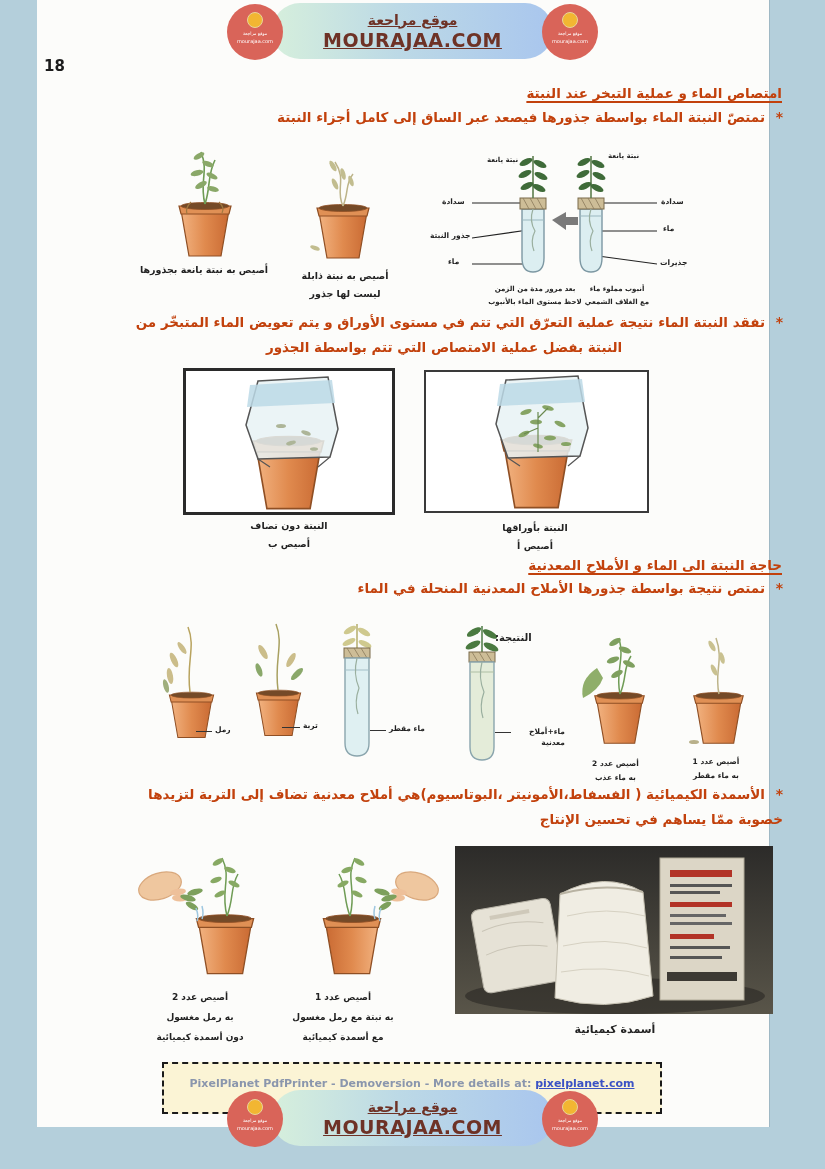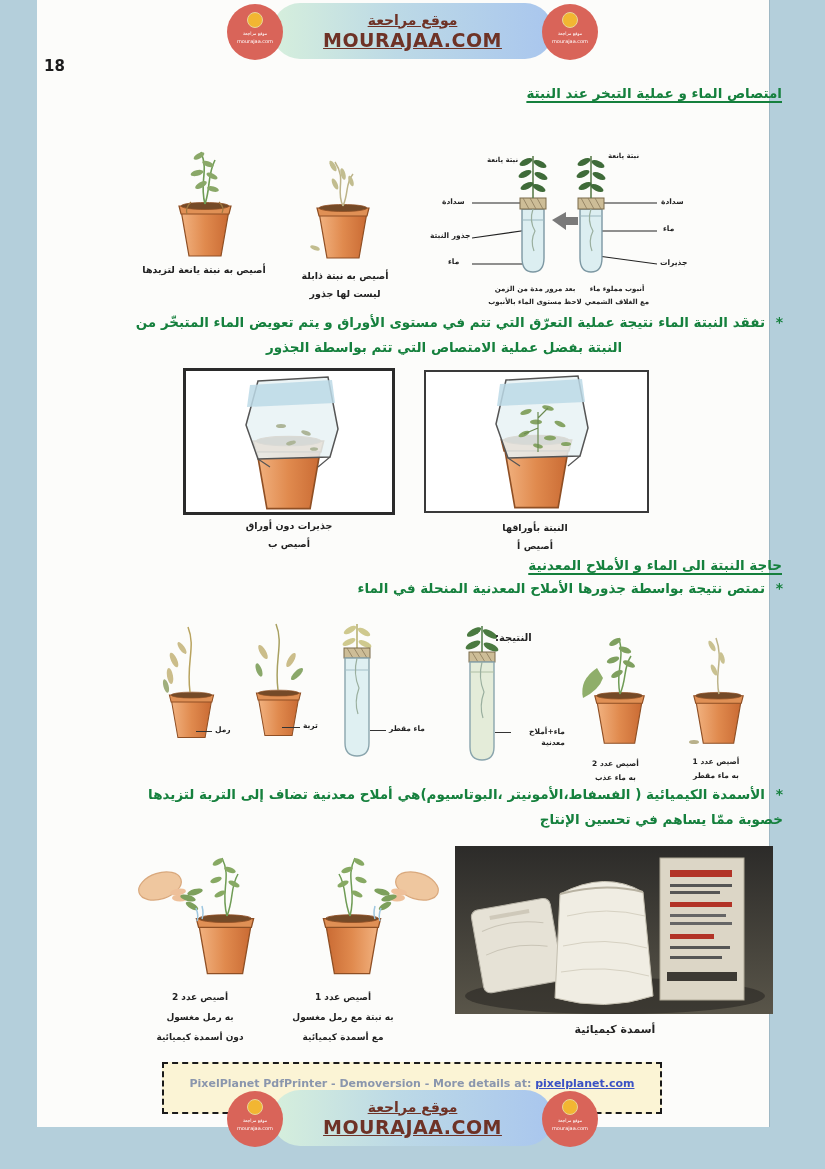--- a/index.html
+++ b/index.html
@@ -2,21 +2,21 @@
 <html><head>
 <meta charset="utf-8">
 <style>
   *{margin:0;padding:0;box-sizing:border-box}
   html,body{background:#d8dde0}
   #page{position:relative;width:825px;height:1169px;margin:0 auto;background:#fcfcfa;
         overflow:hidden;font-family:"DejaVu Sans",sans-serif;color:#1c1c1c}
   .abs{position:absolute}
   .strip{position:absolute;top:0;height:100%;background:#b4cfdb;z-index:0}
   .band-bottom{position:absolute;left:0;top:1127px;width:825px;height:42px;background:#b4cfdb;z-index:2}
-  .ar{direction:rtl;font-weight:bold;white-space:nowrap;color:#15803d}
+  .ar{direction:rtl;font-weight:bold;white-space:nowrap;color:#c2410c}
   .uline{text-decoration:underline;text-underline-offset:3px;text-decoration-thickness:1.5px}
   .h1{font-size:13.5px}
   .body-line{font-size:13.5px}
   .star{display:inline-block;margin-left:6px;font-size:14px}
   .cap{position:absolute;direction:rtl;font-weight:bold;text-align:center;font-size:9.5px;line-height:1.9;color:#222}
   .lbl{position:absolute;direction:rtl;font-weight:bold;font-size:7.5px;white-space:nowrap;color:#222}
   .lbl.tiny{font-size:7px}
   .pline{position:absolute;height:1.4px;background:#333}
   .banner{position:absolute;left:225px;width:375px;height:60px;z-index:5}
   .pill{position:absolute;left:47px;right:47px;top:1px;bottom:3px;border-radius:30px;
@@ -77,38 +77,42 @@
       <div class="logo-dot"></div>
       <div class="logo-mini">موقع مراجعة</div>
       <div class="logo-mini en">mourajaa.com</div>
     </div>
   </div>
 
   <div class="abs" style="left:44px;top:57px;font-size:15px;font-weight:bold">18</div>
 
   <div class="abs ar h1 uline" style="left:478px;top:85px;width:304px;text-align:right">امتصاص الماء و عملية التبخر عند النبتة</div>
 
+  <div class="abs ar body-line" style="left:325px;top:109px;width:458px;text-align:right">
+    <span class="star">*</span>
+    <span>تمتصّ النبتة الماء بواسطة جذورها فيصعد عبر الساق إلى كامل أجزاء النبتة</span>
+  </div>
 
   <svg class="abs" style="left:155px;top:142px" width="100" height="120" viewBox="0 0 100 120">
     <use href="#pot" transform="translate(20,58)"></use>
     <path d="M36 60 q-6 6 -4 12 M64 60 q6 6 3 11" stroke="#a07840" fill="none" stroke-width="1.2"></path>
     <g stroke="#6f9c55" fill="none" stroke-width="1.6">
       <path d="M50 62 C44 40 54 30 46 10"></path>
         <path d="M50 62 C56 44 52 34 60 18"></path>
     </g>
     <g fill="#8aa868">
       <ellipse cx="44" cy="14" rx="6" ry="2.6" transform="rotate(-30 44 14)"></ellipse>
       <ellipse cx="53" cy="22" rx="6" ry="2.6" transform="rotate(20 53 22)"></ellipse>
       <ellipse cx="42" cy="31" rx="6.5" ry="2.8" transform="rotate(-15 42 31)"></ellipse>
       <ellipse cx="57" cy="34" rx="6" ry="2.6" transform="rotate(25 57 34)"></ellipse>
       <ellipse cx="46" cy="43" rx="6.5" ry="2.8" transform="rotate(-30 46 43)"></ellipse>
       <ellipse cx="58" cy="47" rx="6" ry="2.6" transform="rotate(15 58 47)"></ellipse>
     </g>
   </svg>
-  <div class="cap" style="left:133px;top:261px;width:142px">أصيص به نبتة يانعة لتزيدها</div>
+  <div class="cap" style="left:133px;top:261px;width:142px">أصيص به نبتة يانعة بجذورها</div>
 
   <svg class="abs" style="left:295px;top:148px" width="95" height="112" viewBox="0 0 95 112">
     <use href="#pot" transform="translate(18,54)"></use>
     <g stroke="#bdb489" fill="none" stroke-width="1.5">
       <path d="M48 58 C40 42 52 32 40 14"></path>
         <path d="M48 58 C54 44 50 36 58 26"></path>
     </g>
     <g fill="#c2bd8f">
       <ellipse cx="38" cy="18" rx="6" ry="2.4" transform="rotate(60 38 18)"></ellipse>
       <ellipse cx="48" cy="26" rx="6" ry="2.4" transform="rotate(75 48 26)"></ellipse>
@@ -198,21 +202,21 @@
       <g fill="#adb598">
         <ellipse cx="95" cy="55" rx="5" ry="2"></ellipse>
           <ellipse cx="120" cy="62" rx="5" ry="2" transform="rotate(20 120 62)"></ellipse>
         <ellipse cx="105" cy="72" rx="5" ry="2" transform="rotate(-15 105 72)"></ellipse>
           <ellipse cx="128" cy="78" rx="4" ry="1.8"></ellipse>
       </g>
       <path d="M72 88 L84 96 M144 86 L132 96" stroke="#555" stroke-width="1.2"></path>
     </svg>
   </div>
   <div class="cap" style="left:222px;top:517px;width:134px">
-    <div>جذيرات دون أوراق</div>
+    <div>النبتة دون تضاف</div>
     <div>أصيص ب</div>
   </div>
 
   <div class="fig-box" style="left:424px;top:370px;width:225px;height:143px;border:2px solid #3a3a3a">
     <svg width="221" height="139" viewBox="0 0 221 139">
       <use href="#pot" transform="translate(70,60) scale(1.35)"></use>
       <path d="M80 8 L152 4 L162 56 L154 84 L82 86 L70 52 Z" fill="#e7f2f5" fill-opacity="0.85" stroke="#555" stroke-width="1.5"></path>
       <path d="M74 12 L156 7 L159 30 L71 34 Z" fill="#bcd9e6" fill-opacity="0.85"></path>
       <g fill="#86a464">
         <ellipse cx="100" cy="40" rx="6" ry="2.4" transform="rotate(-20 100 40)"></ellipse>

